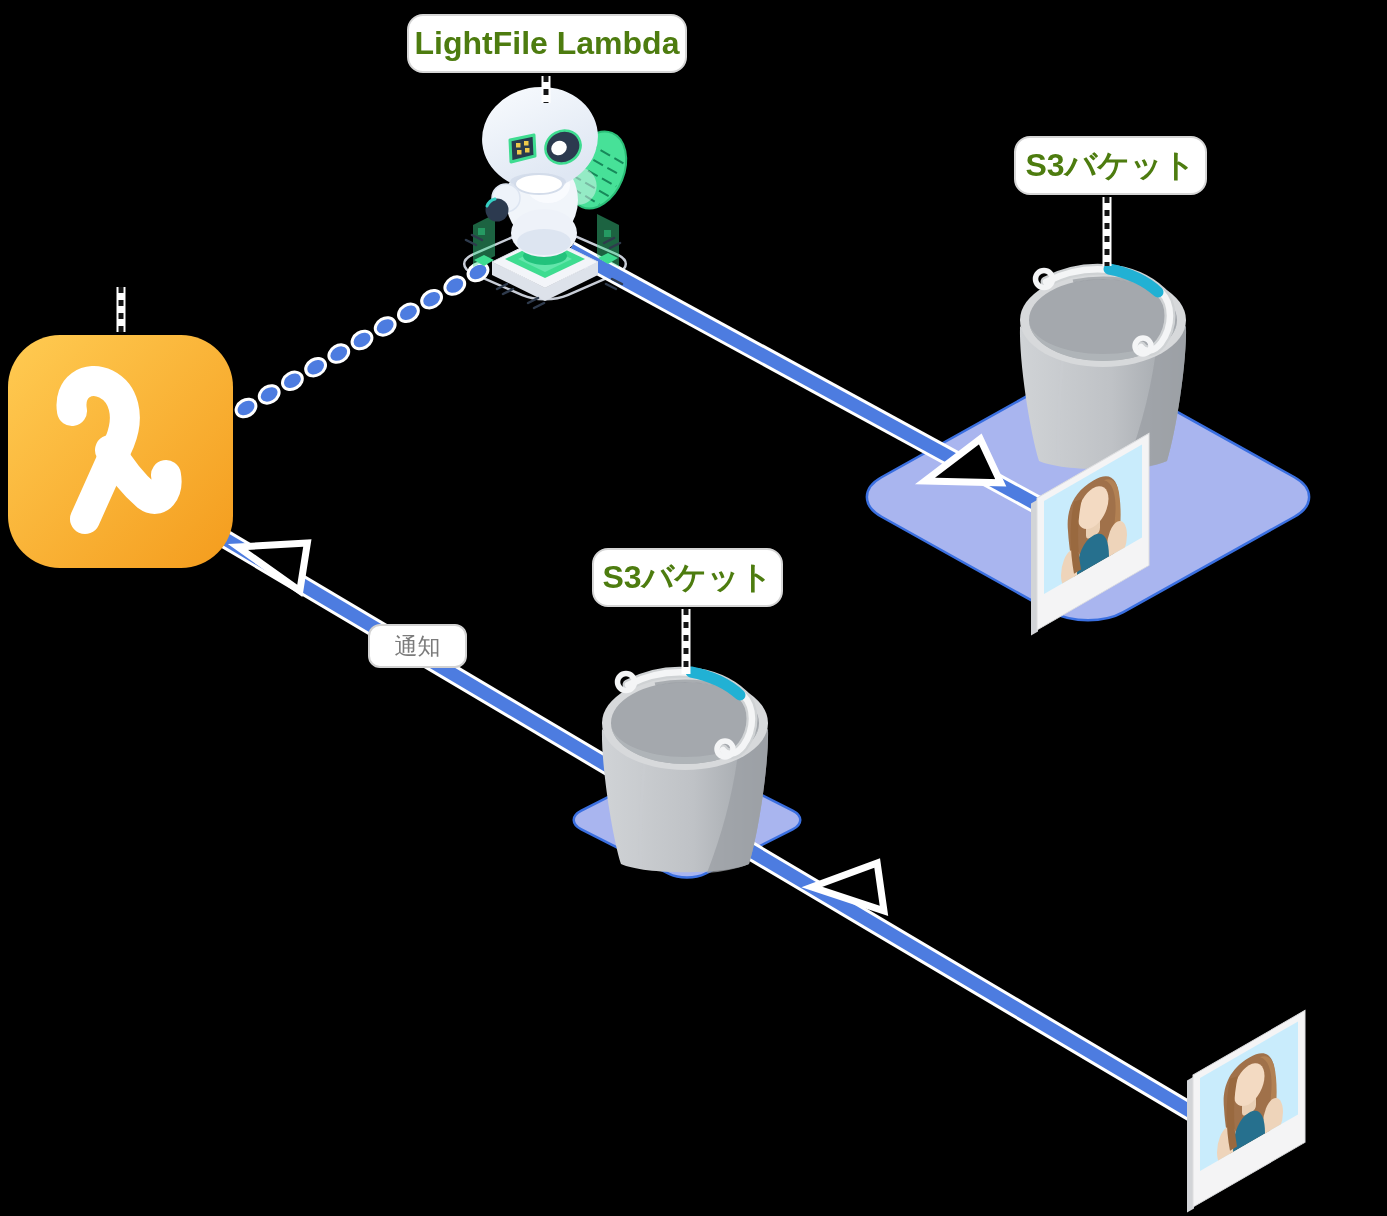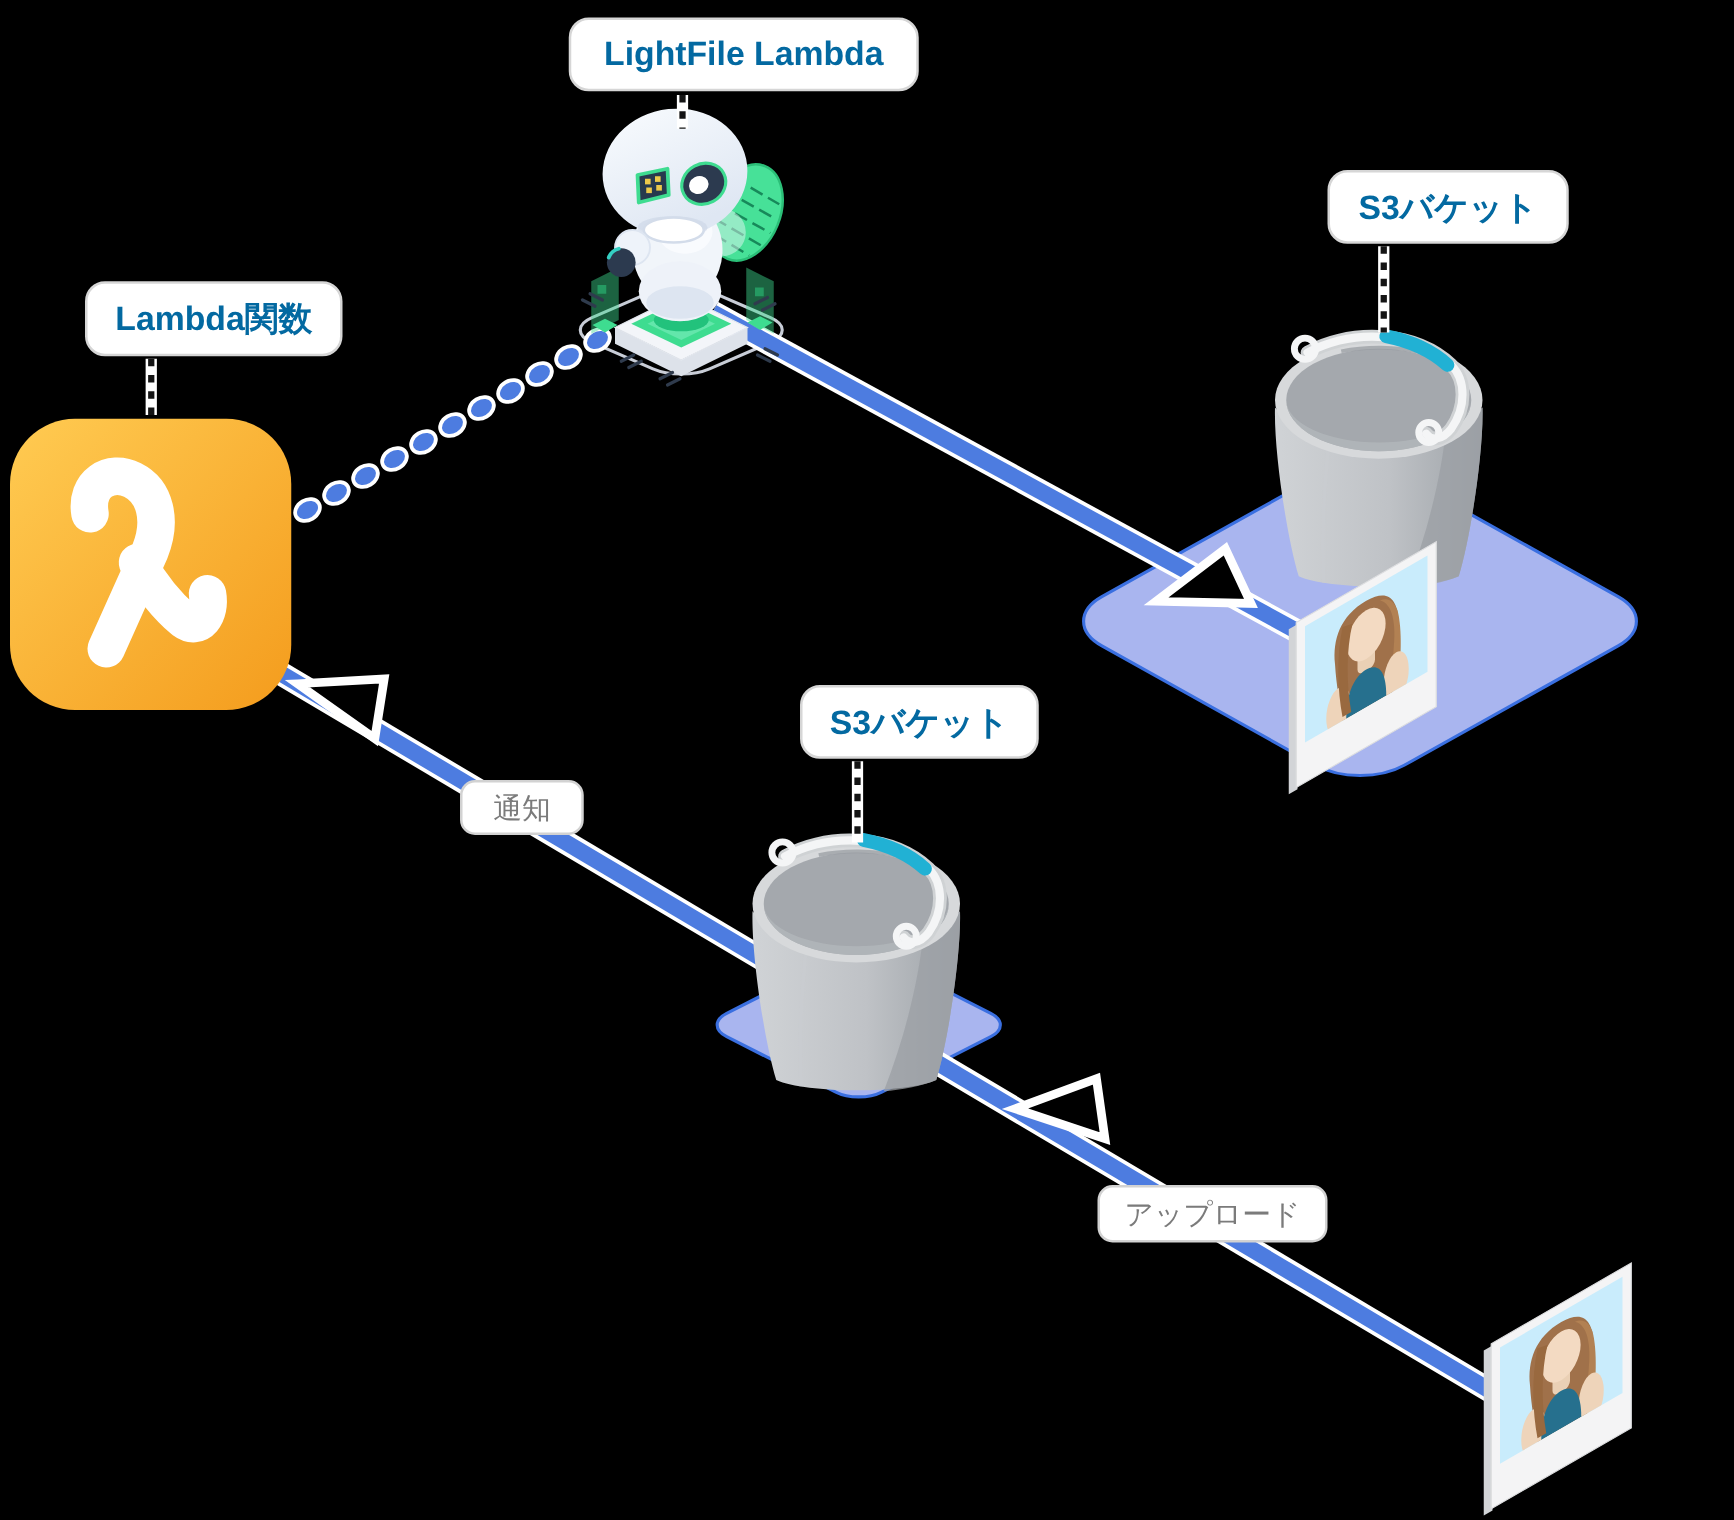--- a/index.html
+++ b/index.html
@@ -2,21 +2,21 @@
 <html><head>
 <meta charset="utf-8">
 <style>
   html,body{margin:0;padding:0;background:#000;}
   #stage{position:relative;width:1387px;height:1216px;background:#000;overflow:hidden;
          font-family:"Liberation Sans","DejaVu Sans",sans-serif;}
   #scene{position:absolute;left:0;top:0;}
   .lbl{position:absolute;display:flex;align-items:center;justify-content:center;
        background:#ffffff;box-sizing:border-box;z-index:5;white-space:nowrap;}
   .lbl-entity{border:2.5px solid #d6d6d6;border-radius:16px;font-weight:700;
-              font-size:27px;color:#0369a1;margin-left:48px;}
+              font-size:32px;color:#4d7c0f;}
   .lbl-action{border:2px solid #d2d2d2;border-radius:12px;font-weight:400;
               font-size:23px;color:#7b7b7b;}
   .lbl-lightfile{left:407px;top:14px;width:280px;height:59px;}
   .lbl-lambda{left:20px;top:225px;width:206px;height:60px;}
   .lbl-s3-right{left:1014px;top:136px;width:193px;height:59px;}
   .lbl-s3-middle{left:592px;top:548px;width:191px;height:59px;}
   .lbl-optimize{left:722px;top:374px;width:219px;height:47px;}
   .lbl-notify{left:368px;top:624px;width:99px;height:44px;font-family:Liberation Serif, serif;}
   .lbl-upload{left:878px;top:948px;width:184px;height:46px;}
 </style>
@@ -219,24 +219,22 @@
     <line x1="121" y1="287" x2="121" y2="332" stroke="#141414" stroke-width="5" stroke-dasharray="6 7"></line>
     <line x1="1107" y1="197" x2="1107" y2="266" stroke="#ffffff" stroke-width="9"></line>
     <line x1="1107" y1="197" x2="1107" y2="266" stroke="#141414" stroke-width="5" stroke-dasharray="6 7"></line>
     <line x1="686" y1="609" x2="686" y2="674" stroke="#ffffff" stroke-width="9"></line>
     <line x1="686" y1="609" x2="686" y2="674" stroke="#141414" stroke-width="5" stroke-dasharray="6 7"></line>
   </g>
 </svg>
 
 <div class="lbl lbl-entity lbl-lightfile">LightFile Lambda</div>
 
-<div class="lbl lbl-entity lbl-lambda">Lambda関数</div>
 
 <div class="lbl lbl-entity lbl-s3-right">S3バケット</div>
 
 <div class="lbl lbl-entity lbl-s3-middle">S3バケット</div>
 
 
 <div class="lbl lbl-action lbl-notify">通知</div>
 
-<div class="lbl lbl-action lbl-upload">アップロード</div>
 
 </div>
 
 </body></html>

